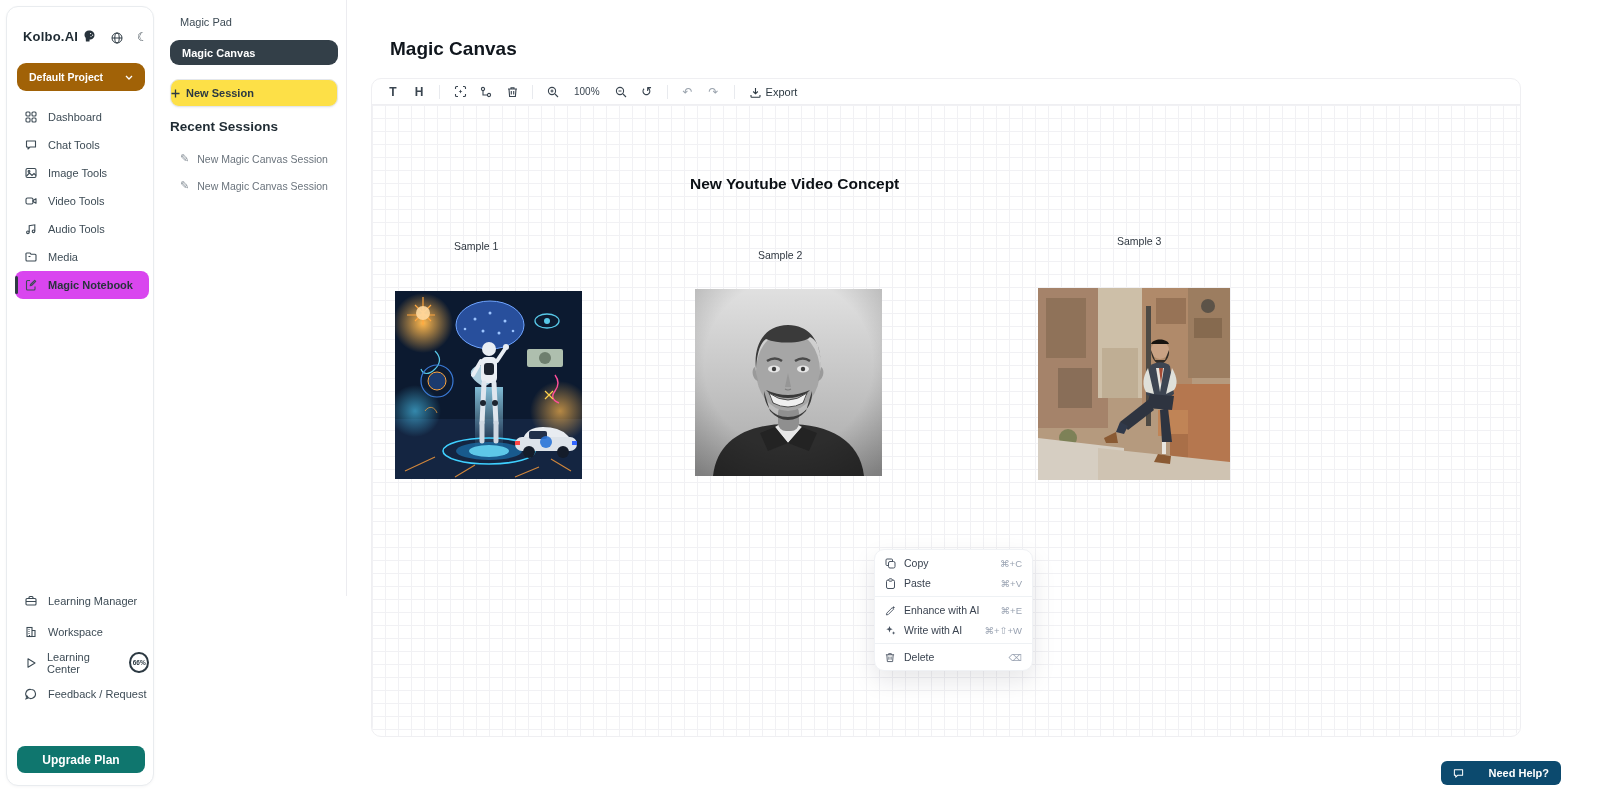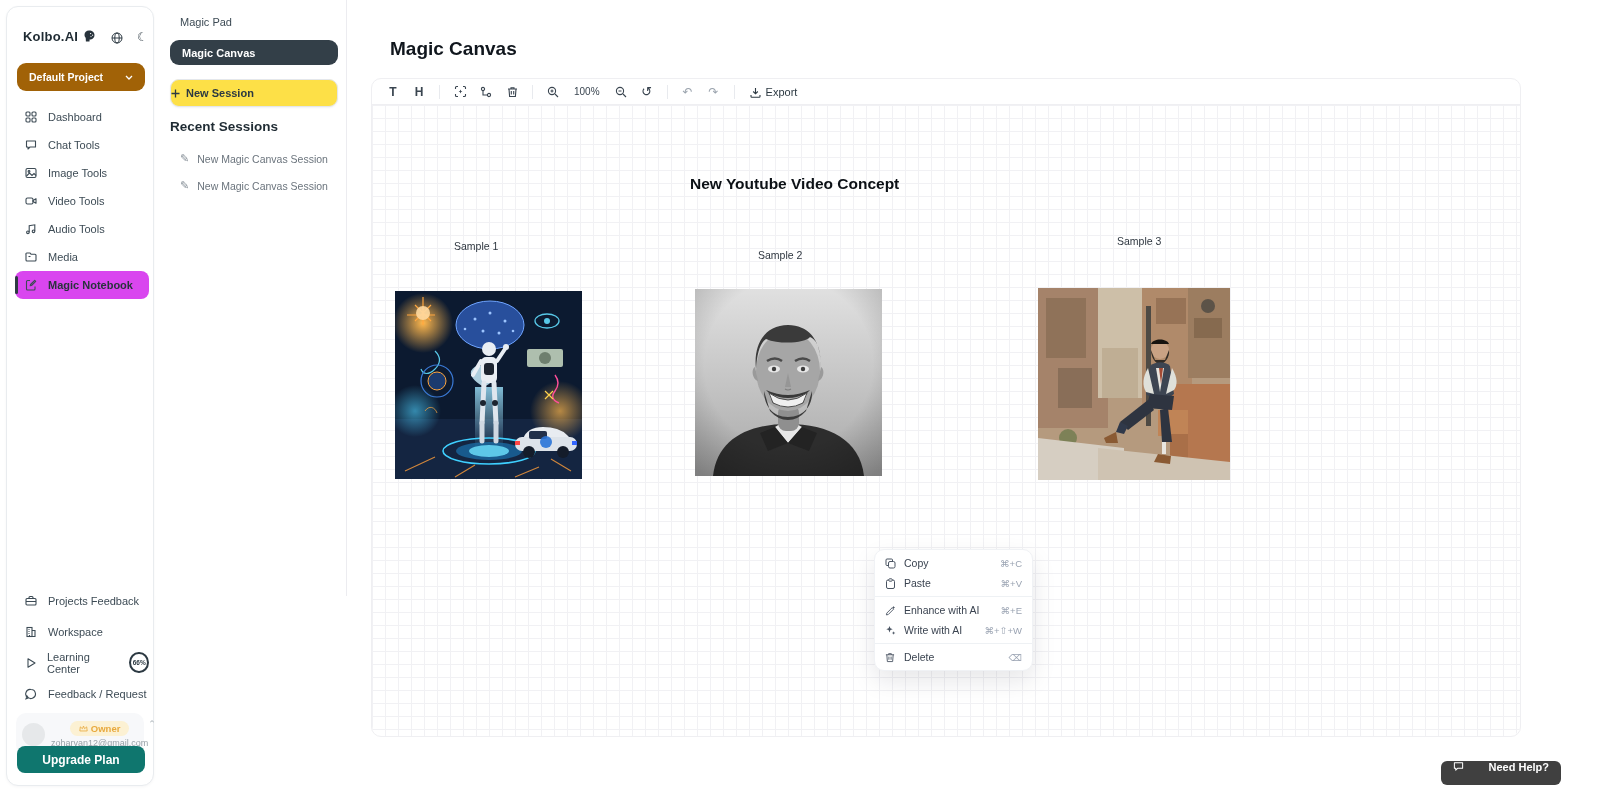--- a/index.html
+++ b/index.html
@@ -85,22 +85,22 @@
   .ctx-menu { position:absolute; left:502px; top:470px; width:159px; background:#fff;
               border:1px solid #f0f2f5; border-radius:10px; padding:3px 0;
               box-shadow:0 10px 25px rgba(16,24,40,.10); }
   .ctx-item { height:20px; display:flex; align-items:center; gap:8px; padding:0 10px;
               font-size:10.5px; color:#3a4350; cursor:pointer; }
   .ctx-item .ci { width:11px; color:#4a5462; flex:none; }
   .ctx-short { margin-left:auto; font-size:9.5px; color:#9aa3b2; }
   .ctx-div { height:1px; background:#eef1f4; margin:3px 0; }
 
   .help-btn { position:absolute; right:39px; bottom:27px; height:24px; padding:0 12px; border-radius:6px;
-              background:#404040; color:#fff; font-size:11px; font-weight:bold; display:flex;
-              align-items:flex-start; gap:24px; cursor:pointer; }
+              background:#0c4a6e; color:#fff; font-size:11px; font-weight:bold; display:flex;
+              align-items:center; gap:24px; cursor:pointer; }
 </style>
 </head>
 <body>
 
 <div class="stage">
 
   <div class="sidebar">
     <div class="logo-row">
       <span class="logo-text">Kolbo.AI</span>
       <span class="logo-brain">
@@ -198,21 +198,21 @@
     </div>
 
     <div class="bottom-nav">
       <div class="nav-item">
         <span class="ni">
             <svg width="12" height="12" viewBox="0 0 12 12" fill="none" stroke="currentColor" stroke-width="1.1">
               <rect x="1" y="3.5" width="10" height="6.5" rx="1"></rect>
               <path d="M4 3.5V2.5a1 1 0 011-1h2a1 1 0 011 1v1M1 6.5h10"></path>
             </svg>
           </span>
-        <span>Projects Feedback</span>
+        <span>Learning Manager</span>
       </div>
       <div class="nav-item">
         <span class="ni">
             <svg width="12" height="12" viewBox="0 0 12 12" fill="none" stroke="currentColor" stroke-width="1.1">
               <rect x="2" y="1.5" width="5" height="9"></rect>
               <path d="M7 4.5h3v6H7M3.5 3.5h1M3.5 5.5h1M3.5 7.5h1M4.5 10.5V9h0"></path>
             </svg>
           </span>
         <span>Workspace</span>
       </div>
@@ -228,33 +228,20 @@
       <div class="nav-item">
         <span class="ni">
             <svg width="12" height="12" viewBox="0 0 12 12" fill="none" stroke="currentColor" stroke-width="1.1">
               <path d="M6 1.5a4.5 4.5 0 11-4 6.6L1 10.8l2.3-.8A4.5 4.5 0 016 1.5z"></path>
             </svg>
           </span>
         <span>Feedback / Request</span>
       </div>
     </div>
 
-    <div class="user-card">
-      <span class="avatar"></span>
-      <span class="user-meta">
-        <span class="owner-pill">
-          <svg width="9" height="7" viewBox="0 0 11 8">
-              <path d="M1 7L1.6 2l2.6 2.3L5.5 1l1.3 3.3L9.4 2 10 7z" fill="none" stroke="#e8a93d" stroke-width="1"></path>
-            </svg>
-          <span>Owner</span>
-        </span>
-        <span class="user-email">zoharvan12@gmail.com</span>
-      </span>
-      <span class="user-caret">⌃</span>
-    </div>
 
     <div class="upgrade-btn">Upgrade Plan</div>
   </div>
 
   <div class="sessions">
     <div class="magic-pad">Magic Pad</div>
     <div class="magic-canvas-pill">Magic Canvas</div>
     <div class="new-session">
       <svg width="9" height="9" viewBox="0 0 9 9" stroke="#2c3942" stroke-width="1.3">
           <path d="M4.5 0.5v8M0.5 4.5h8"></path>

